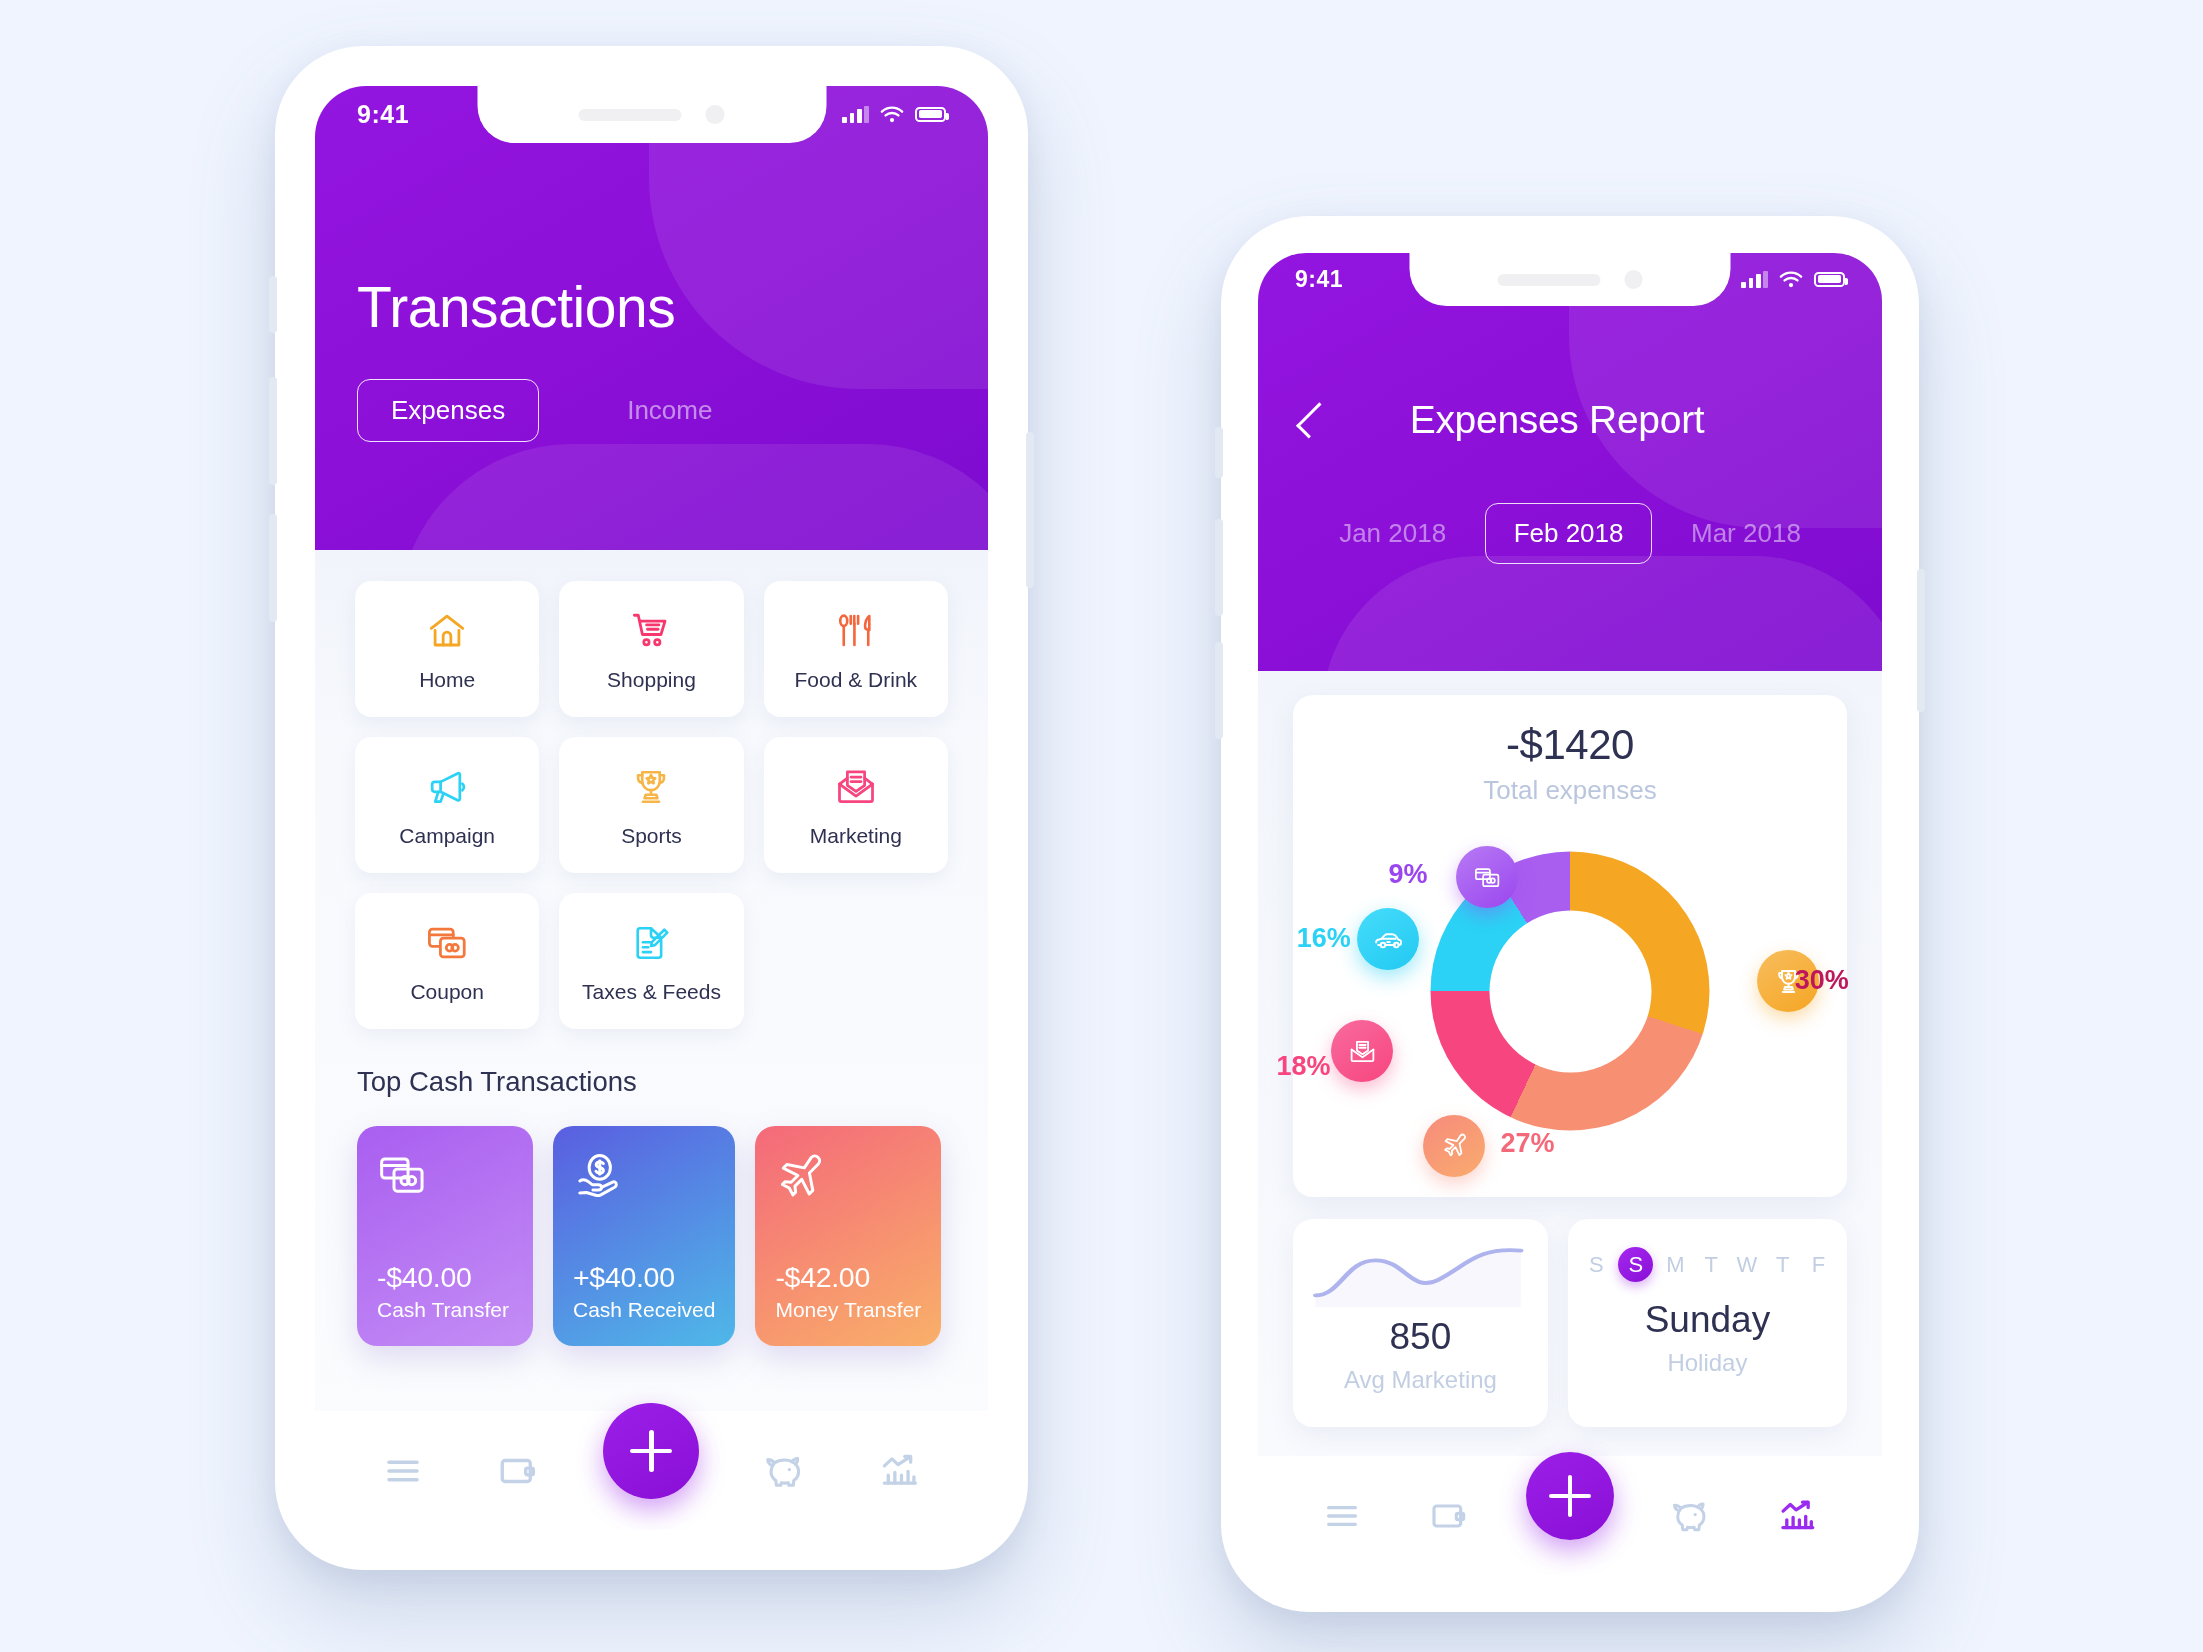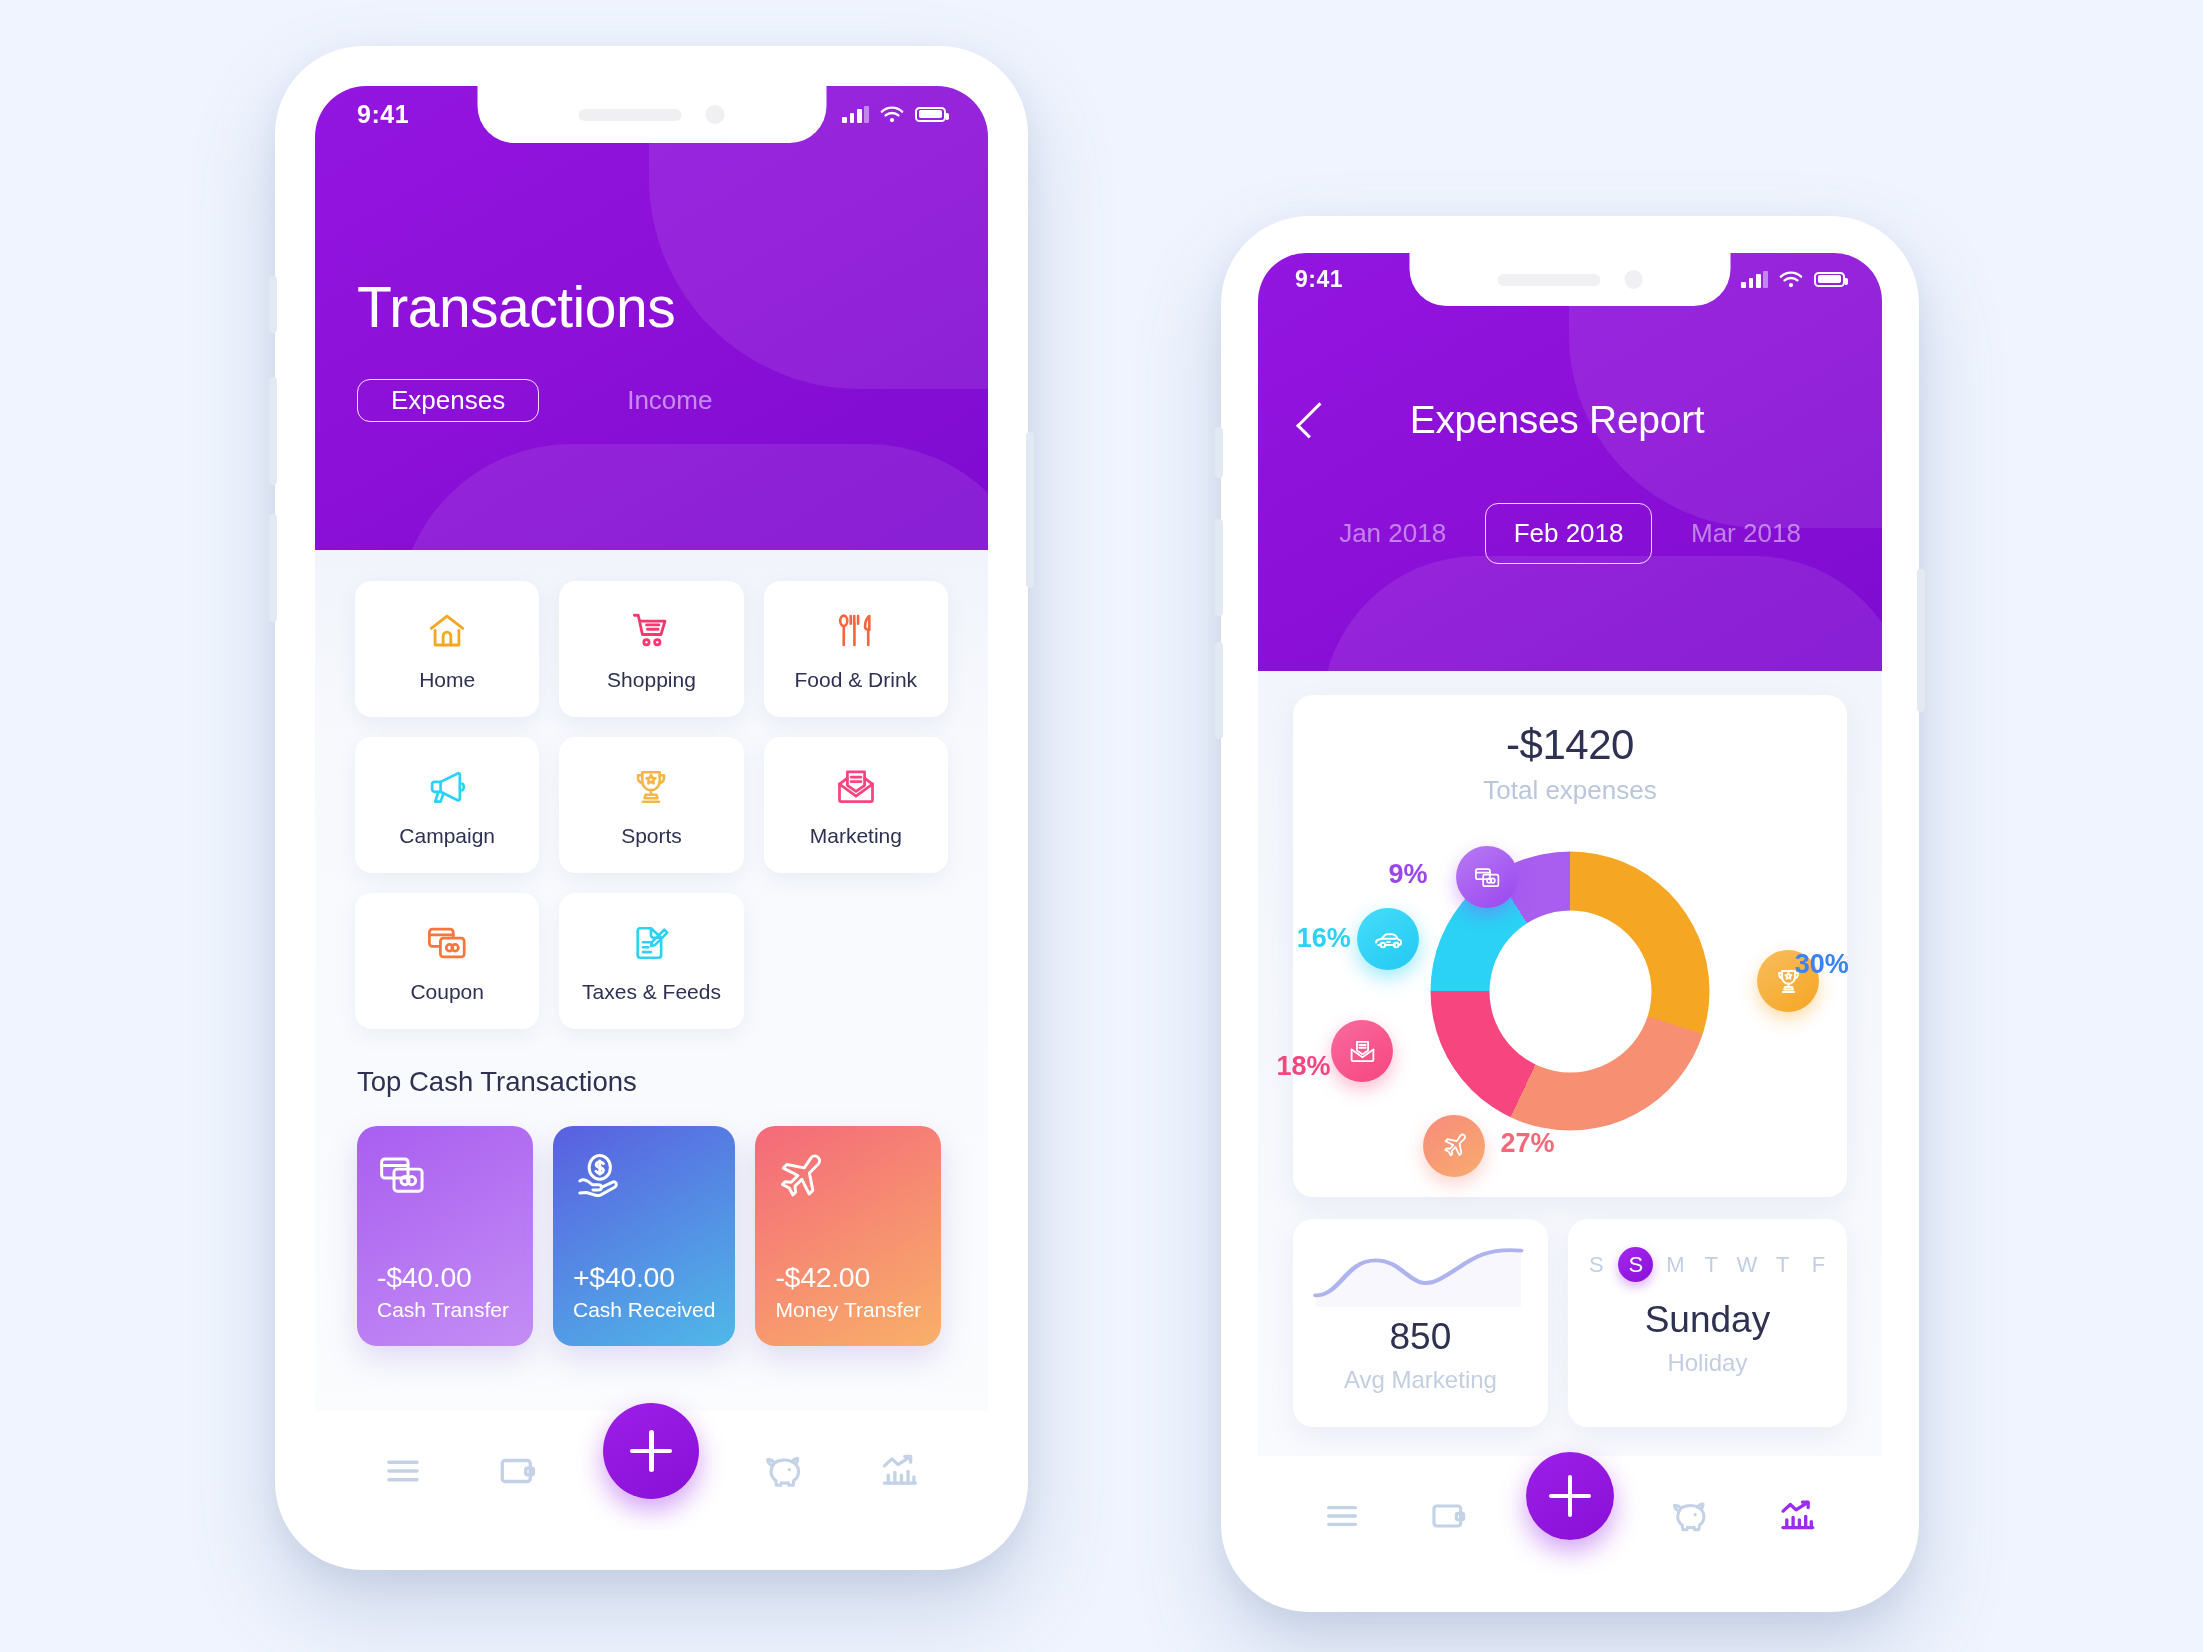--- a/index.html
+++ b/index.html
@@ -79,21 +79,21 @@
   .batt { width: 31px; height: 15.6px; border: 2.2px solid #fff; border-radius: 4.6px; position: relative; }
   .batt::after { content:''; position:absolute; right:-4.6px; top:4.6px; width:2.8px; height:6.4px; background:#fff; border-radius:0 1.8px 1.8px 0; }
   .batt i { position:absolute; inset:1.8px; background:#fff; border-radius:1.8px; display:block; }
 
   .hdr-title { position: relative; z-index: 3; color: #fff; }
   .title-a { font-size: 57px; font-weight: normal; padding: 188px 0 0 42px; letter-spacing: -0.5px; }
 
   .toggle-row { position: relative; z-index: 3; display: flex; align-items: center; padding: 39px 0 0 42px; }
   .toggle-btn {
     border: 1.8px solid rgba(255,255,255,.88); border-radius: 13px;
-    padding: 5px 33px; color: #fff; font-size: 26px;
+    padding: 15px 33px; color: #fff; font-size: 26px;
   }
   .toggle-alt { color: rgba(255,255,255,.52); font-size: 26px; margin-left: 88px; }
 
   
   .navbar-b { position: relative; z-index: 3; display: flex; align-items: center; padding: 145px 0 0 40px; color: #fff; }
   .back-chev { width: 18.4px; height: 33px; border-left: 3.7px solid #fff; border-bottom: 3.7px solid #fff; transform: rotate(45deg); margin-left: 7.3px; }
   .title-b { font-size: 39px; margin-left: 86px; letter-spacing: -0.3px; }
   .months { position: relative; z-index: 3; display: flex; align-items: center; justify-content: center; gap: 0; padding: 61px 40px 0 40px; }
   .mon { font-size: 26px; color: rgba(255,255,255,.48); }
   .mon-sel { font-size: 26px; color: #fff; border: 1.8px solid rgba(255,255,255,.85); border-radius: 13px; padding: 13.8px 27.5px; margin: 0 39px; }
@@ -487,21 +487,21 @@
               <svg width="31" height="31" viewBox="0 0 24 24" fill="none" stroke="#fff" stroke-width="1.5" stroke-linecap="round" stroke-linejoin="round">
                 <path d="M7 3.8h10v5a5 5 0 0 1-10 0v-5z"></path>
                   <path d="M7 5.4H4.8v1.4A3 3 0 0 0 7 9.6"></path>
                   <path d="M17 5.4h2.2v1.4A3 3 0 0 1 17 9.6"></path>
                 <path d="M12 13.8v2.5"></path>
                   <path d="M9.2 16.3h5.6l.6 1.9H8.6l.6-1.9z"></path>
                   <path d="M7.6 20.1h8.8"></path>
                 <path d="m12 5.4.7 1.45 1.6.24-1.15 1.12.27 1.6L12 9.05l-1.42.76.27-1.6-1.15-1.12 1.6-.24L12 5.4z"></path>
               </svg>
             </div>
-            <div class="pct" style="right:-3.7px; top:140px; color:#3b82f6; transform:translateX(100%); right:auto; left:calc(100% - 88px); ">30%</div>
+            <div class="pct" style="right:-3.7px; top:156px; color:#be185d; transform:translateX(100%); right:auto; left:calc(100% - 88px); ">30%</div>
 
             <div class="bub" style="left:112px; bottom:-3.7px; background:linear-gradient(145deg,#f78b7c,#f9ab6e); box-shadow:0 7.3px 18.4px rgba(247,139,124,.38);">
               <svg width="29" height="29" viewBox="0 0 24 24" fill="none" stroke="#fff" stroke-width="1.5" stroke-linecap="round" stroke-linejoin="round">
                 <path d="M17.1 3.6c.85-.85 2.15-.85 3 0 .85.85.85 2.15 0 3l-3.9 3.9 1.5 7.8-1.6 1.6-3.3-6.5-3 3 .3 2.6-1.2 1.2-1.6-3-3-1.6 1.2-1.2 2.6.3 3-3-6.5-3.3 1.6-1.6 7.8 1.5 3.1-4.7z"></path>
               </svg>
             </div>
             <div class="pct" style="left:189px; bottom:14.7px; color:#f4697a;">27%</div>
 
             <div class="bub" style="left:20px; top:211px; background:linear-gradient(145deg,#f86b9e,#f7457f); box-shadow:0 7.3px 18.4px rgba(247,69,127,.36);">
               <svg width="29" height="29" viewBox="0 0 24 24" fill="none" stroke="#fff" stroke-width="1.5" stroke-linecap="round" stroke-linejoin="round">

